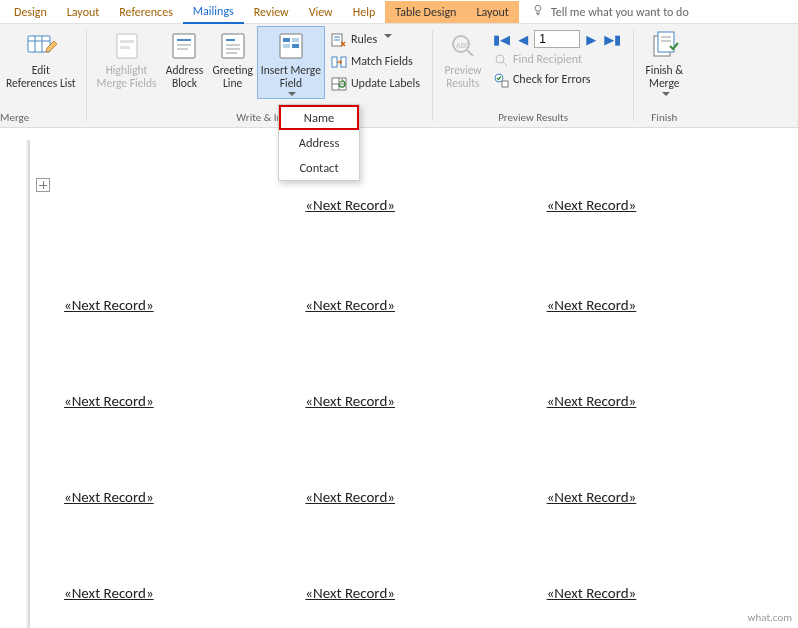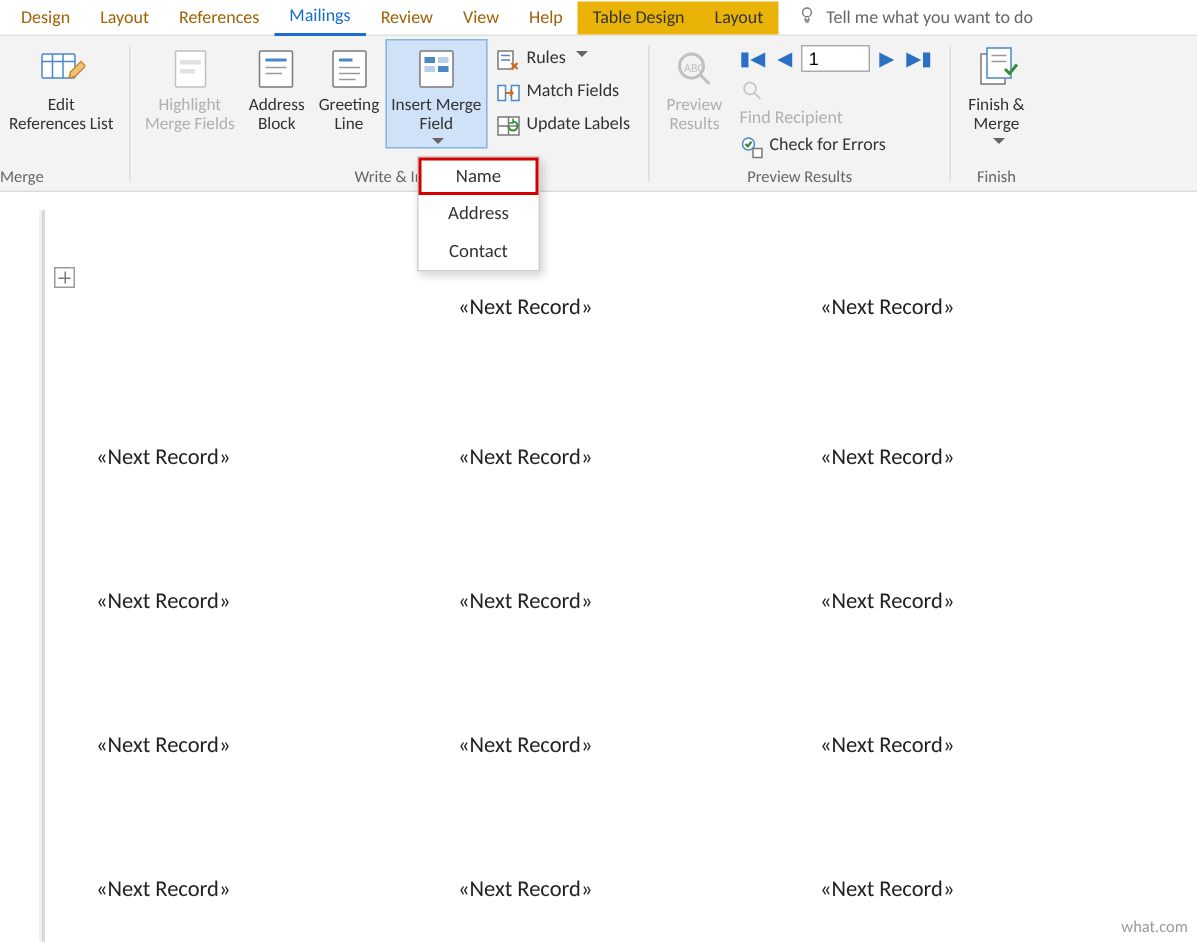--- a/index.html
+++ b/index.html
@@ -2,39 +2,39 @@
 <html><head>
 <meta charset="utf-8">
 <style>
   * { box-sizing: border-box; margin: 0; padding: 0; }
   body { font-family: "Segoe UI", Calibri, Arial, sans-serif; font-size: 12px; color: #333; background: #fff; width: 798px; height: 628px; overflow: hidden; position: relative; }
 
   
   .tabs { display: flex; align-items: center; height: 24px; border-bottom: 1px solid #e1e1e1; padding-left: 4px; gap: 0; }
   .tabs .tab { padding: 4px 10px 4px 10px; cursor: pointer; color: #a16207; }
   .tabs .tab.active { color: #1a6bcf; border-bottom: 2px solid #1a6bcf; margin-bottom: -1px; }
-  .tabs .context1 { color: #333; background: #eab308; position: relative; }
+  .tabs .context1 { color: #333; background: #fdba74; position: relative; }
   .tabs .search { display: flex; align-items: center; gap: 6px; margin-left: 12px; color: #666; }
   .tabs .search svg { width: 14px; height: 14px; }
 
   
   .ribbon { display: flex; height: 104px; border-bottom: 1px solid #dcdcdc; background: #f3f3f3; }
   .ribbon .group { display: flex; flex-direction: column; align-items: center; padding: 2px 6px 0 6px; position: relative; }
   .ribbon .sep { width: 1px; background: #dcdcdc; margin: 6px 0; }
   .ribbon .group-label { font-size: 11px; color: #666; text-align: center; margin-top: auto; padding-bottom: 3px; }
   .ribbon .btn-large { display: flex; flex-direction: column; align-items: center; justify-content: flex-start; padding: 4px 4px 0 4px; text-align: center; cursor: pointer; min-width: 48px; }
   .ribbon .btn-large.selected { background: #cfe2f7; border: 1px solid #8ab4e0; padding: 3px 3px 0 3px; }
   .ribbon .btn-large.disabled { color: #b0b0b0; pointer-events: none; }
   .ribbon .btn-large .icon { width: 32px; height: 32px; display: flex; align-items: center; justify-content: center; }
   .ribbon .btn-large .lbl { font-size: 11.5px; line-height: 13px; margin-top: 2px; color: #333; white-space: pre; }
   .ribbon .btn-large.disabled .lbl { color: #b0b0b0; }
   .ribbon .row { display: flex; flex-direction: row; }
   .ribbon .stack { display: flex; flex-direction: column; gap: 2px; padding-top: 4px; }
   .ribbon .btn-small { display: flex; align-items: flex-start; gap: 4px; padding: 2px 6px; cursor: pointer; font-size: 12px; }
-  .ribbon .btn-small.disabled { color: #b0b0b0; pointer-events: none; flex-direction: column; }
+  .ribbon .btn-small.disabled { color: #b0b0b0; pointer-events: none; }
   .ribbon .btn-small .sicon { width: 16px; height: 16px; display:inline-flex; align-items:center; justify-content:center;}
   .ribbon .caret::after { content: ""; display: inline-block; margin-left: 3px; border: 4px solid transparent; border-top-color: #666; transform: translateY(2px); }
 
   .nav-numbers { display: flex; align-items: center; gap: 4px; padding: 4px 4px 2px; }
   .nav-numbers .navbtn { color: #2a6fc4; cursor: pointer; padding: 0 2px; font-size: 13px;}
   .nav-numbers input { width: 46px; height: 18px; font-size: 12px; text-align: left; padding: 0 4px; border: 1px solid #ababab; }
 
   
   .dropdown { position: absolute; top: 104px; left: 278px; width: 82px; background: #fff; border: 1px solid #cfcfcf; box-shadow: 2px 3px 6px rgba(0,0,0,.18); z-index: 10; }
   .dropdown .item { padding: 5px 14px; font-size: 12.5px; text-align: center; cursor: pointer; }
@@ -44,21 +44,21 @@
   .docarea { position: absolute; top: 128px; left: 0; right: 0; bottom: 0; background: #fff; overflow: hidden; }
   .page { position: absolute; top: 12px; left: 28px; width: 760px; bottom: 0; border-left: 2px solid #d9d9d9; box-shadow: -2px 0 0 #f0f0f0; background: #fff; }
   .anchor { position: absolute; top: 38px; left: 6px; width: 14px; height: 14px; border: 1px solid #9b9b9b; display:flex; align-items:center; justify-content:center; cursor: move; }
   .anchor::before, .anchor::after { content:""; position:absolute; background:#7a7a7a; }
   .anchor::before { width:8px; height:1px; }
   .anchor::after { width:1px; height:8px; }
 
   .records { position: absolute; top: 56px; left: 0; right: 0; }
   .rec-row { display: flex; justify-content: flex-start; padding-left: 34px; height: 96px; align-items: flex-start; }
   .rec-cell { width: 258px; font-size: 15px; color:#222; }
-  .rec-cell .txt { white-space: nowrap; }
+  .rec-cell .txt { white-space: nowrap; text-decoration: underline; }
   .rec-row.first { height: 100px; }
   
   .watermark { position: absolute; right: 6px; bottom: 4px; font-size: 11px; color: #9a9a9a; }
 </style>
 </head>
 <body>
 
 <div class="tabs">
   <div class="tab">Design</div>
   <div class="tab">Layout</div>

